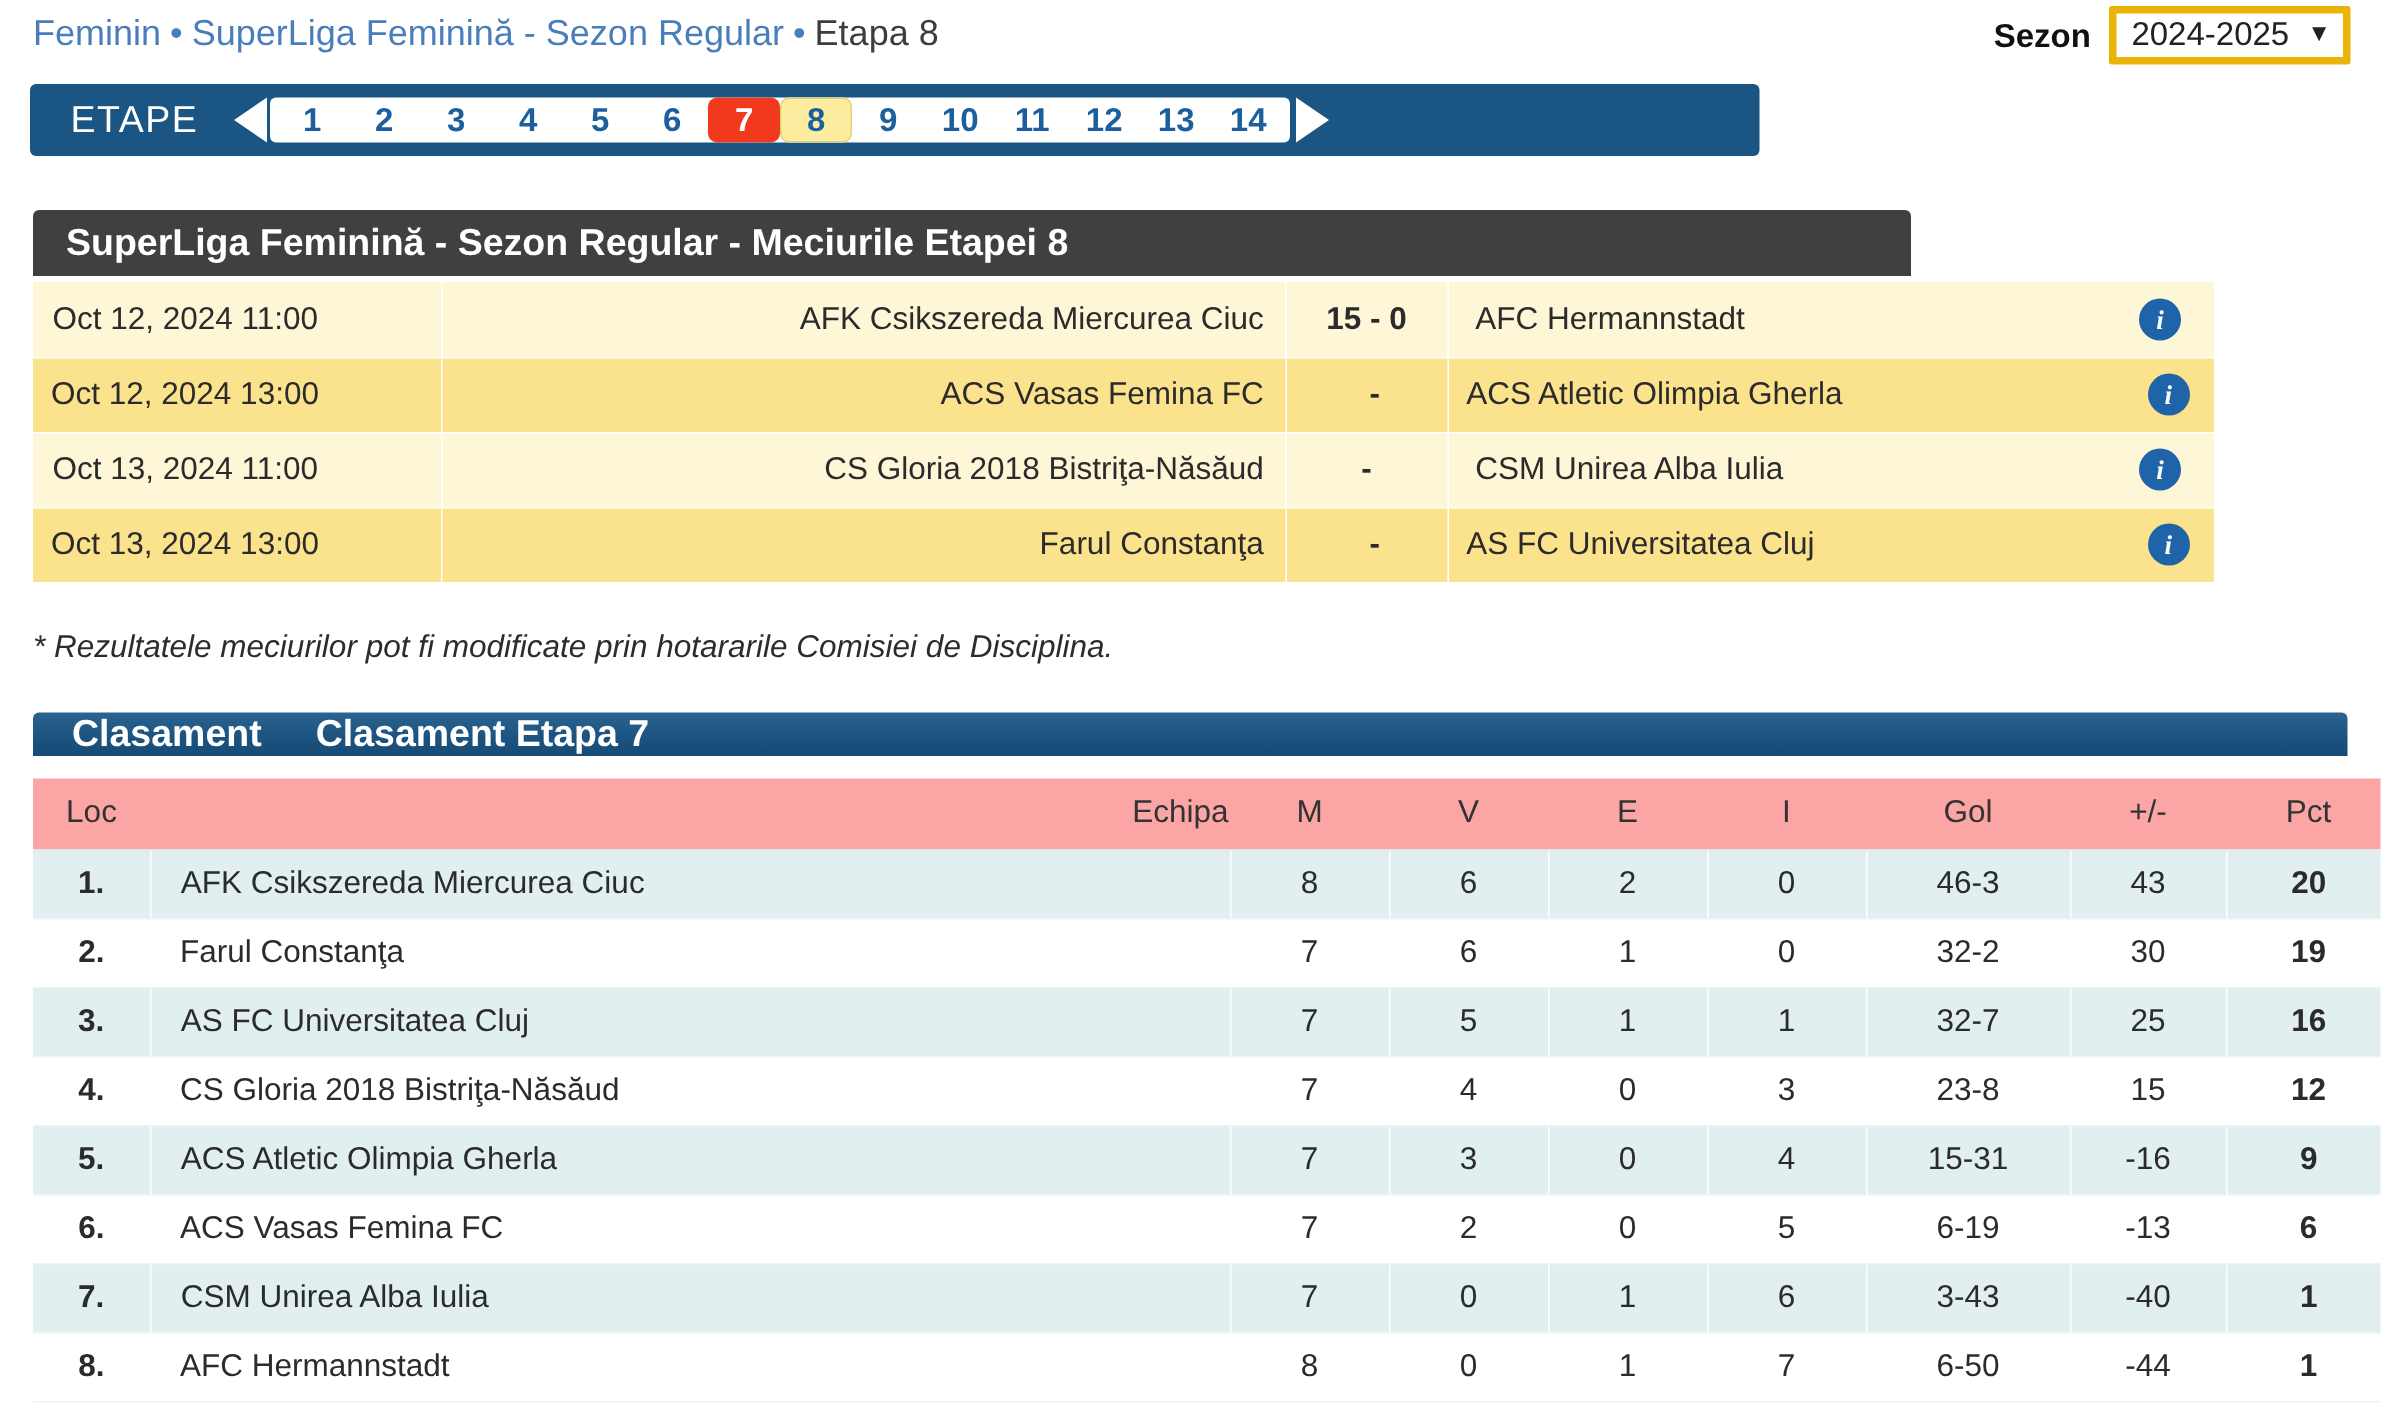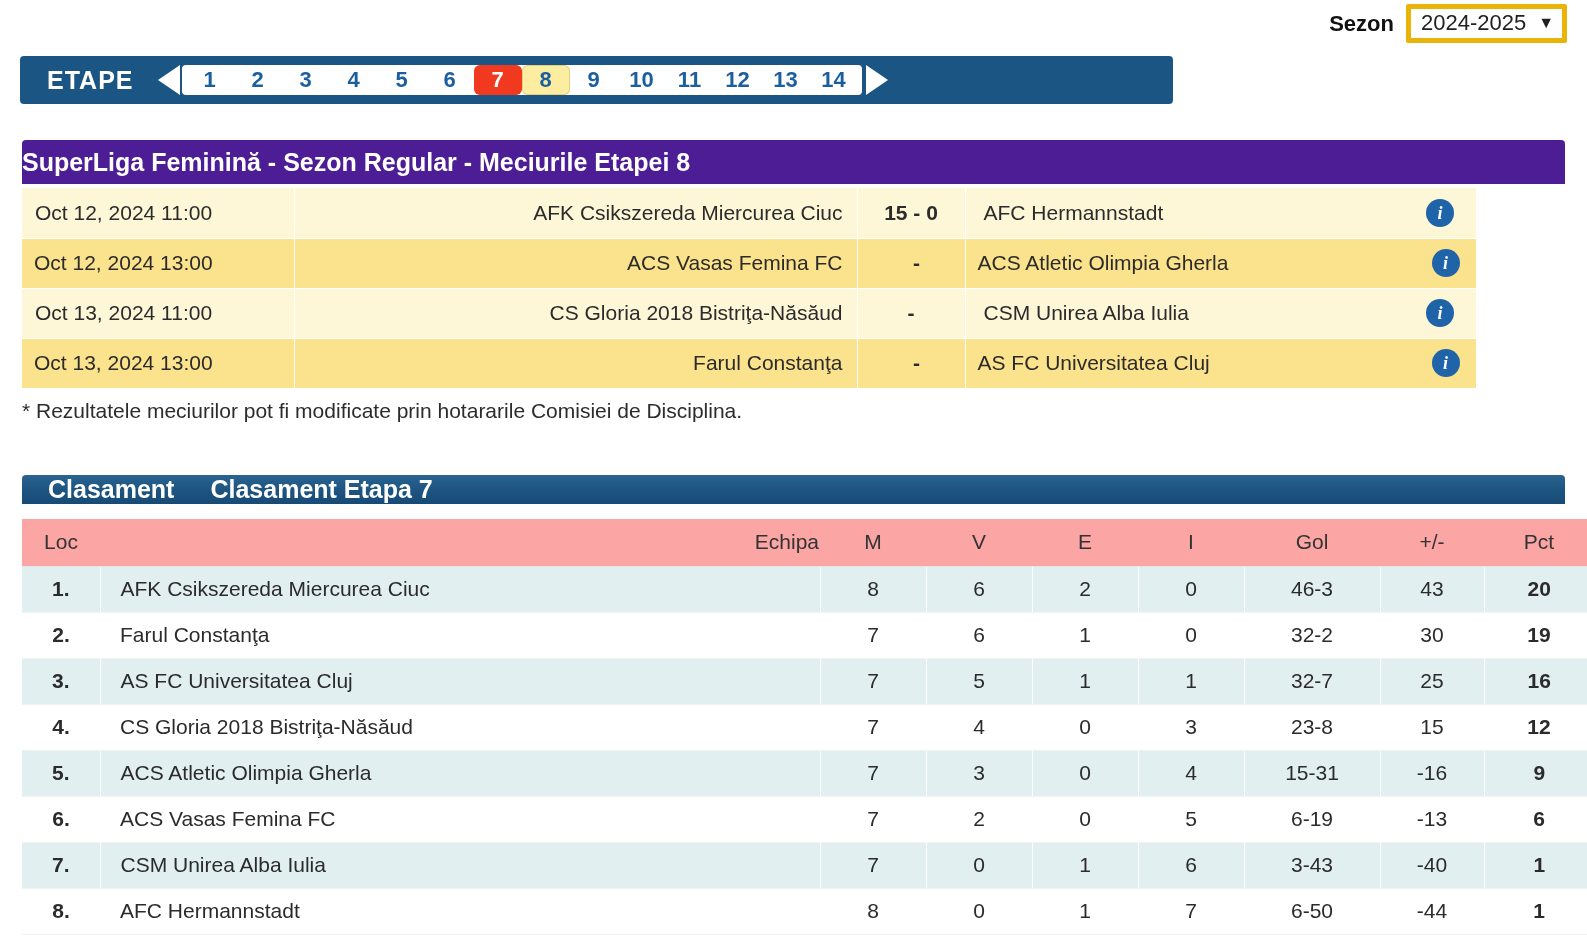--- a/index.html
+++ b/index.html
@@ -44,21 +44,21 @@
 
   
   .etape-bar {
     position: absolute; left: 20px; top: 56px;
     width: 1153px; height: 48px;
     background: #1b5583;
     border-radius: 4px;
     display: flex; align-items: center;
   }
   .etape-title {
-    color: #ffffff; font-weight: bold; font-size: 25px;
+    color: #ffffff; font-weight: normal; font-size: 25px;
     letter-spacing: 1px;
     margin-left: 27px; margin-right: 24px; text-align: right;
   }
   .arrow-left {
     width: 0; height: 0;
     border-top: 15px solid transparent;
     border-bottom: 15px solid transparent;
     border-right: 22px solid #ffffff;
     margin-right: 2px;
   }
@@ -87,25 +87,26 @@
     background: #f0391e; color: #ffffff;
   }
   .etape-chip.is-selected {
     background: #fdeda1; color: #1b5f9e;
     box-shadow: 0 0 0 1px #e5d07a inset;
   }
 
   
   .matches-title {
     position: absolute; left: 22px; top: 140px;
-    width: 1543px; height: 44px;
-    background: #4c1d95;
+    width: 1252px; height: 44px;
+    background: #404040;
     border-radius: 4px 4px 0 0;
     display: flex; align-items: center;
     color: #ffffff; font-weight: bold; font-size: 25px;
+    padding-left: 22px;
   }
   .matches-table {
     position: absolute; left: 22px; top: 188px;
     width: 1454px;
     border-collapse: collapse;
     table-layout: fixed;
   }
   .matches-table td {
     height: 50px;
     font-size: 21px;
@@ -134,22 +135,22 @@
     color: #ffffff;
     font-style: italic; font-weight: bold;
     font-size: 18px;
     line-height: 28px;
     font-family: "Liberation Serif", serif;
     text-align: center;
     vertical-align: middle;
   }
 
   .disclaimer {
-    position: absolute; left: 22px; top: 399px;
-    font-size: 21px; color: #2c2c2c;
+    position: absolute; left: 22px; top: 420px;
+    font-size: 21px; font-style: italic; color: #2c2c2c;
   }
 
   
   .clas-tabs {
     position: absolute; left: 22px; top: 475px;
     width: 1543px; height: 29px;
     background: linear-gradient(to bottom, #2a6490 0%, #1d5380 55%, #164b76 100%);
     border-radius: 4px 4px 0 0;
     display: flex; align-items: center;
   }
@@ -194,20 +195,23 @@
   .standings tr.r-odd td.col-dif,
   .standings tr.r-odd td.col-pct { border-left: 1px solid #ffffff; }
   .standings tr.r-odd td.col-team { border-right: 1px solid #ffffff; }
 </style>
 </head>
 <body>
 
 <div class="page">
 
   <div class="topbar">
+    <div class="breadcrumb">
+      <span class="bc-link">Feminin</span><span class="bc-sep">•</span><span class="bc-link">SuperLiga Feminină - Sezon Regular</span><span class="bc-sep">•</span><span class="bc-last">Etapa 8</span>
+    </div>
     <div class="season-box">
       <span class="season-label">Sezon</span>
       <div class="season-select">
         <span>2024-2025</span>
         <span class="caret">▼</span>
       </div>
     </div>
   </div>
 
   <div class="etape-bar">

